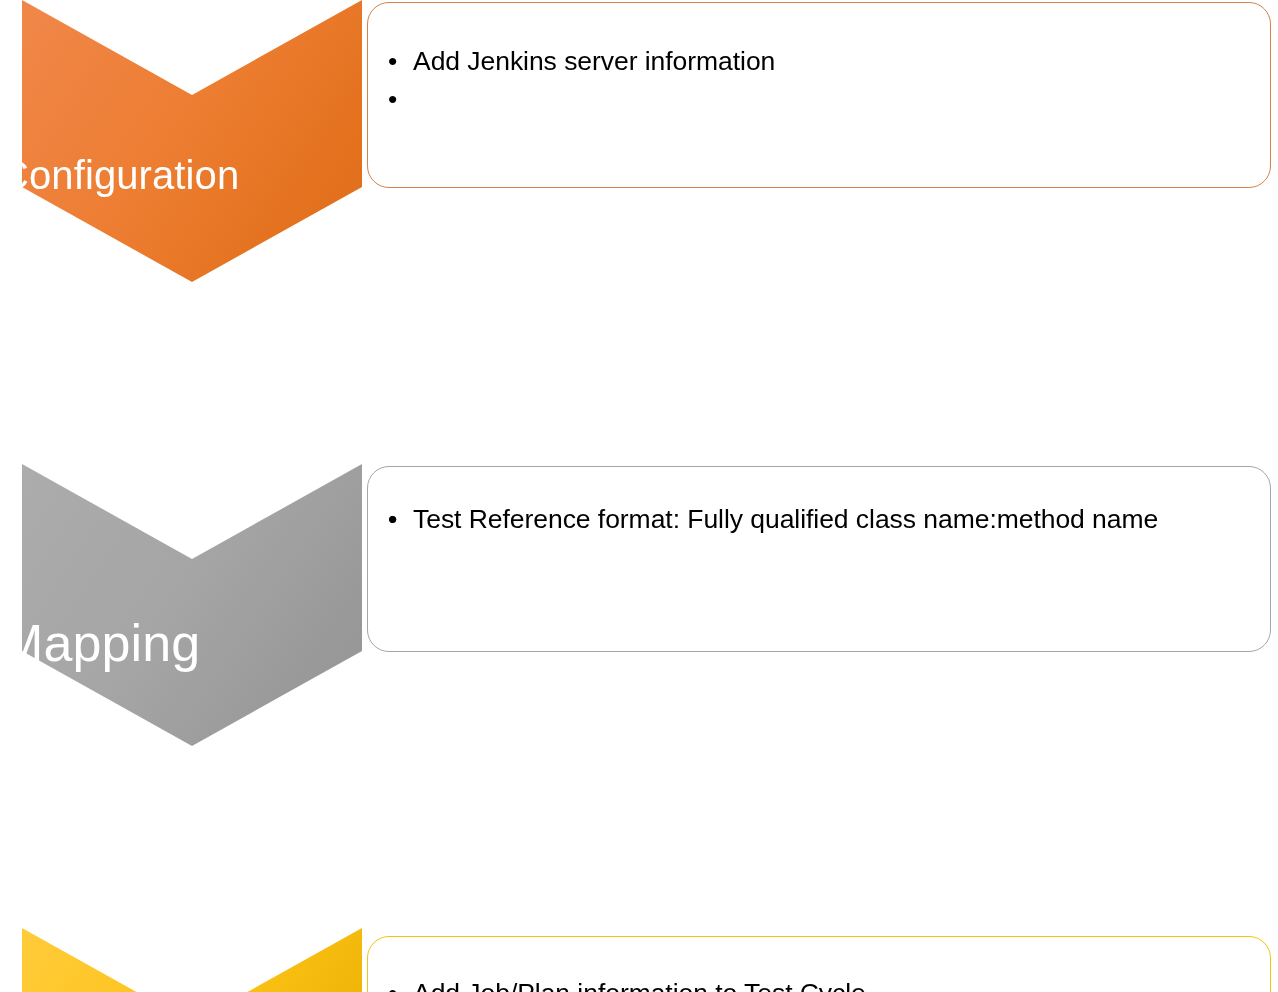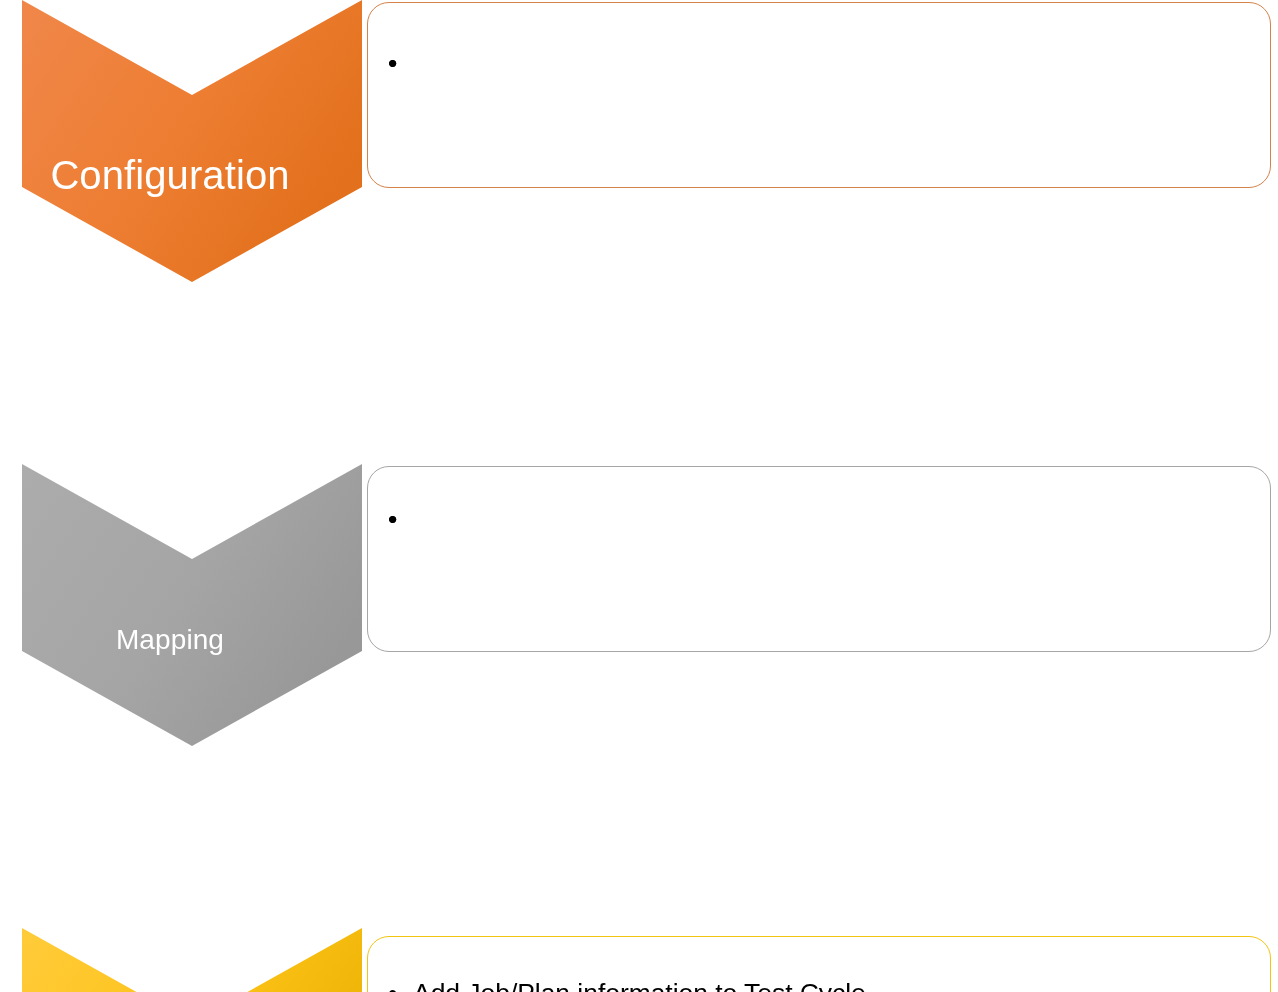--- a/index.html
+++ b/index.html
@@ -37,21 +37,20 @@
   .chevron svg {
     display: block;
     width: 340px;
     height: 100%;
     overflow: visible;
   }
   .chevron-label {
     position: absolute;
     left: 0;
     width: 340px;
-    text-align: center;
     color: #ffffff;
     font-weight: 400;
     letter-spacing: 0.1px;
     line-height: 1;
     pointer-events: none;
     white-space: nowrap;
   }
 
   
   .box {
@@ -89,21 +88,21 @@
   #stage-1 { top: 0px;   height: 280px; }
   #stage-2 { top: 232px; height: 280px; }
   #stage-3 { top: 462px; height: 280px; }
   #stage-4 { top: 706px; height: 286px; }
 
   #chevron-1 { top: 0px;   height: 282px; }
   #chevron-2 { top: 232px; height: 282px; }
   #chevron-3 { top: 466px; height: 282px; }
 
   #chevron-label-1 { top: 155px; font-size: 40px; }
-  #chevron-label-2 { top: 394px; font-size: 28px; }
+  #chevron-label-2 { top: 385px; font-size: 52px; }
 
   #box-1 { top: 2px;   height: 186px; border-color: #d4834a; padding: 40px 0 0 0; }
   #box-2 { top: 234px; height: 186px; border-color: #a6a6a6; padding: 32px 0 0 0; }
   #box-3 { top: 474px; height: 172px; border-color: #f2c511; padding: 38px 0 0 0; }
 </style>
 </head>
 <body>
 
 <div id="canvas">
 
@@ -120,20 +119,21 @@
         </defs>
         <polygon points="0,0 170,95 340,0 340,187 170,282 0,187" fill="url(#grad1)"></polygon>
       </svg>
     </div>
     <div class="chevron-label" id="chevron-label-1">Configuration</div>
 
     <div class="box" id="box-1">
       <ul class="box-list">
         <li>
           <span class="bullet">•</span>
+          <span>Add Jenkins server information</span>
         </li>
         <li>
           <span class="bullet">•</span>
         </li>
       </ul>
     </div>
   </div>
 
   <div class="stage" id="stage-2">
 
@@ -151,20 +151,21 @@
     </div>
     <div class="chevron-label" id="chevron-label-2">Mapping</div>
 
     <div class="box" id="box-2">
       <ul class="box-list">
         <li>
           <span class="bullet">•</span>
         </li>
         <li>
           <span class="bullet">•</span>
+          <span>Test Reference format: Fully qualified class name:method name</span>
         </li>
       </ul>
     </div>
   </div>
 
   <div class="stage" id="stage-3">
 
     <div class="chevron" id="chevron-3">
       <svg viewBox="0 0 340 282" preserveAspectRatio="none">
         <defs>

